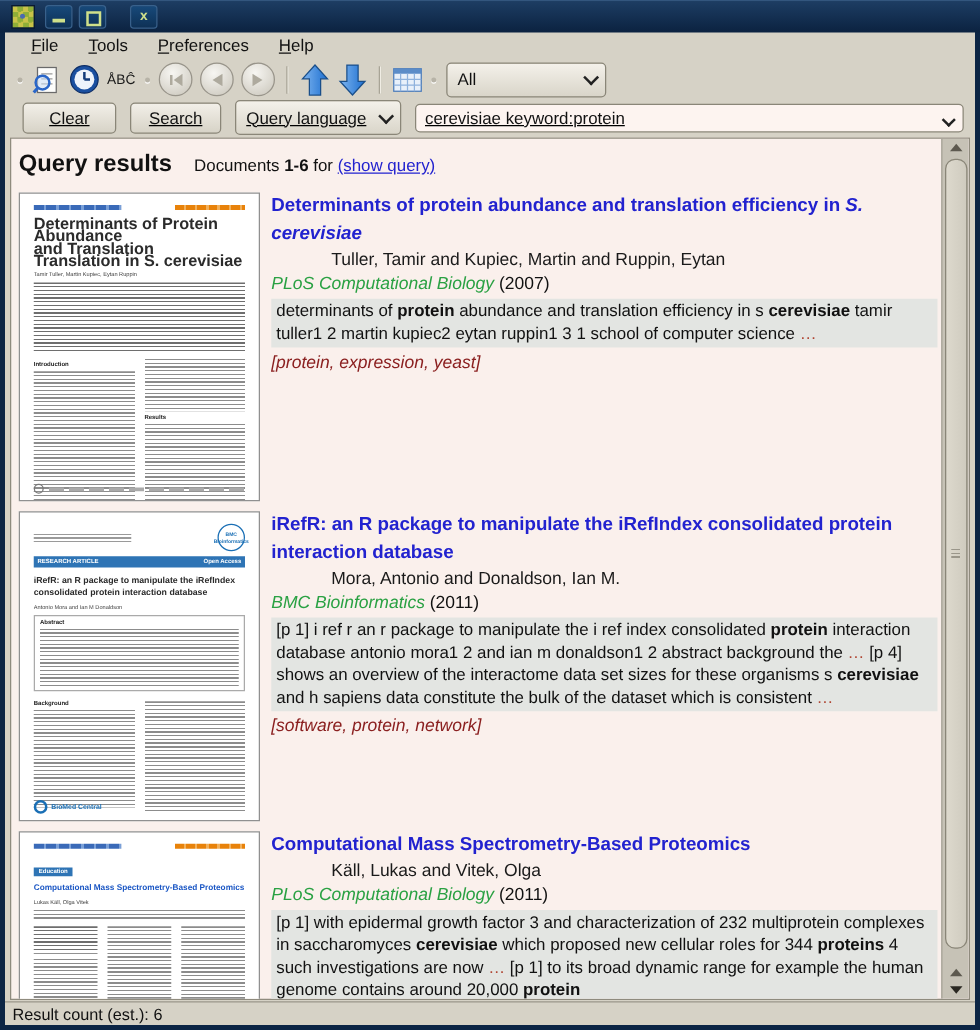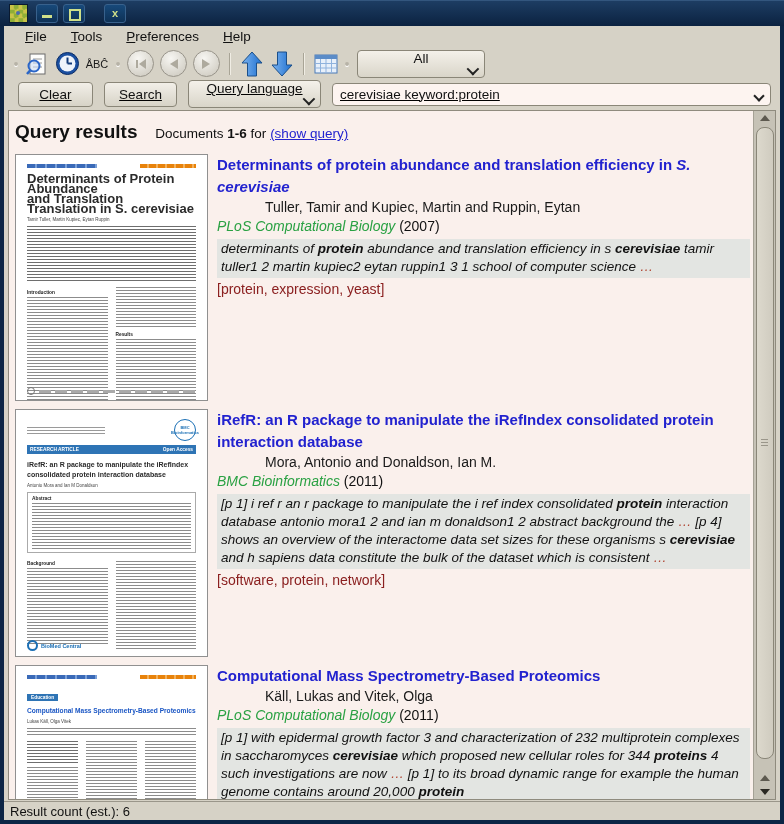--- a/index.html
+++ b/index.html
@@ -20,21 +20,21 @@
   .menubar{position:absolute;left:4px;top:26px;width:776px;height:21px;display:flex;align-items:center;padding-left:10px;box-sizing:border-box;gap:2px;}
   .menu-item{font-size:13.5px;color:#111;padding:2px 11px;}
   .menu-item .u{text-decoration:underline;}
   
   .toolbar{position:absolute;left:4px;top:47px;width:776px;height:33px;display:flex;align-items:center;padding-left:6px;box-sizing:border-box;}
   .thandle{width:4px;height:4px;border-radius:50%;background:#b7b3a7;box-shadow:0 1px 0 #fff;margin:0 4px;}
   .tbtn{width:30px;height:28px;display:flex;align-items:center;justify-content:center;}
   .tsep{width:1px;height:22px;background:#a8a496;border-right:1px solid #f0ede4;margin:0 6px;}
   .abc{font-size:11px;font-weight:normal;color:#1a1a1a;letter-spacing:0;}
   .navcirc{width:25px;height:25px;border-radius:50%;background:radial-gradient(circle at 40% 30%,#f7f6f2,#c9c5ba);border:1px solid #98948a;display:flex;align-items:center;justify-content:center;margin:0 3px;}
-  .combo{height:28px;background:linear-gradient(#f4f1ea,#d9d5c9);border:1px solid #8a8678;border-radius:4px;display:flex;align-items:center;padding:0 8px;box-sizing:border-box;font-size:13.5px;color:#111;flex-direction:column;}
+  .combo{height:28px;background:linear-gradient(#f4f1ea,#d9d5c9);border:1px solid #8a8678;border-radius:4px;display:flex;align-items:center;padding:0 8px;box-sizing:border-box;font-size:13.5px;color:#111;}
   .combo .chev{margin-left:auto;width:7px;height:7px;border-right:2px solid #222;border-bottom:2px solid #222;transform:rotate(45deg) translateY(-2px);}
   .allcombo{width:128px;margin-left:4px;}
   
   .searchrow{position:absolute;left:4px;top:80px;width:776px;height:28px;display:flex;align-items:center;padding-left:14px;box-sizing:border-box;gap:11px;text-decoration:underline;}
   .pbtn{height:23px;background:linear-gradient(#f2efe8,#d7d3c7);border:1px solid #8a8678;border-radius:4px;font-size:13.5px;color:#111;display:flex;align-items:center;justify-content:center;}
   .qlangcombo{width:133px;}
   .qinput{flex:1;margin-right:9px;height:23px;border:1px solid #8a8678;border-radius:4px;background:#fdf4f0;font-size:13.5px;color:#111;padding:0 22px 0 7px;font-family:inherit;box-sizing:border-box;}
   .qwrap{flex:1;position:relative;display:flex;margin-right:9px;}
   .qwrap .qinput{flex:1;margin:0;}
   .qwrap .chev{position:absolute;right:8px;top:9px;width:6px;height:6px;border-right:2px solid #222;border-bottom:2px solid #222;transform:rotate(45deg);}
@@ -46,24 +46,24 @@
   .rheader .bold{font-weight:bold;}
   .rheader a{color:#2222cf;text-decoration:underline;}
   .row{display:flex;gap:9px;padding:3px 4px 5px 6px;}
   .tcol{flex:1;min-width:0;}
   .rtitle{font-size:15px;font-weight:bold;color:#2222cf;line-height:22px;}
   .rtitle .it{font-style:italic;}
   .rauthors{font-size:14px;color:#1a1a1a;line-height:19px;margin-left:48px;}
   .rjournal{font-size:14px;line-height:19px;}
   .rjournal .jn{color:#2aa143;font-style:italic;}
   .rjournal .yr{color:#111;}
-  .rsnip{margin-top:3px;background:#e3e5e2;padding:1px 4px 2px;font-size:13.5px;color:#111;line-height:18px;font-style:italic;}
+  .rsnip{margin-top:3px;background:#e3e5e2;padding:1px 4px 2px;font-size:13.5px;color:#111;line-height:18px;}
   .rsnip .sb{font-weight:bold;}
   .rsnip .sd{color:#b04532;}
-  .rkeys{margin-top:2px;font-size:14px;color:#8b2020;line-height:18px;}
+  .rkeys{margin-top:2px;font-size:14px;color:#8b2020;line-height:18px;font-style:italic;}
   
   .sbar{position:absolute;right:0;top:0;width:21px;bottom:0;background:#c6c2b6;border-left:1px solid #a5a195;}
   .sarr{position:absolute;left:0;width:21px;height:14px;display:flex;align-items:center;justify-content:center;}
   .tri-up{width:0;height:0;border-left:5px solid transparent;border-right:5px solid transparent;border-bottom:6px solid #5d594f;}
   .tri-dn{width:0;height:0;border-left:5px solid transparent;border-right:5px solid transparent;border-top:6px solid #2a2822;}
   .sthumb{position:absolute;left:2px;top:16px;width:16px;height:630px;background:linear-gradient(90deg,#ddd9cd,#cfcbbf);border:1px solid #8a8678;border-radius:8px;}
   .sgrip{position:absolute;left:4px;top:50%;width:7px;height:8px;margin-top:-4px;background:repeating-linear-gradient(#9a968a 0 1px,transparent 1px 3px);}
   
   .pthumb{width:193px;flex:0 0 193px;background:#fff;border:1px solid #909090;box-sizing:border-box;padding:9px 11px;overflow:hidden;position:relative;}
   .mthead{display:flex;justify-content:space-between;align-items:center;margin-bottom:6px;}

